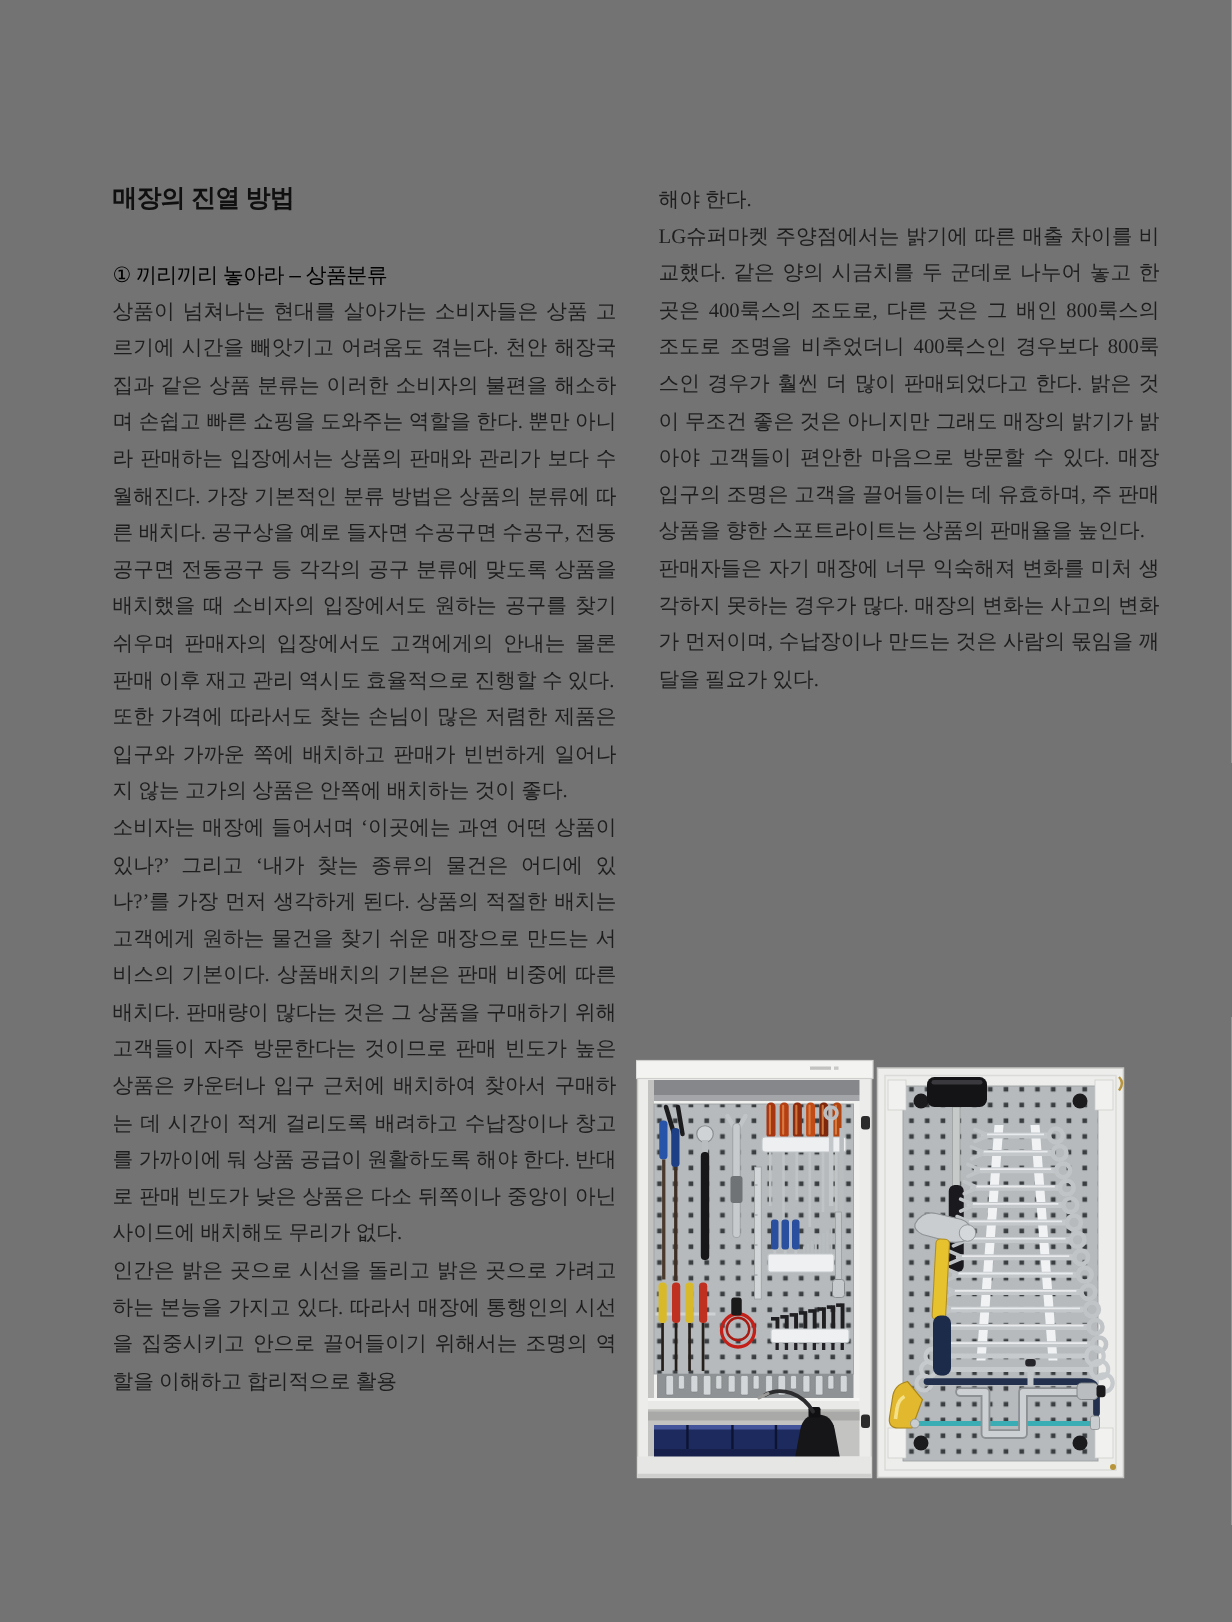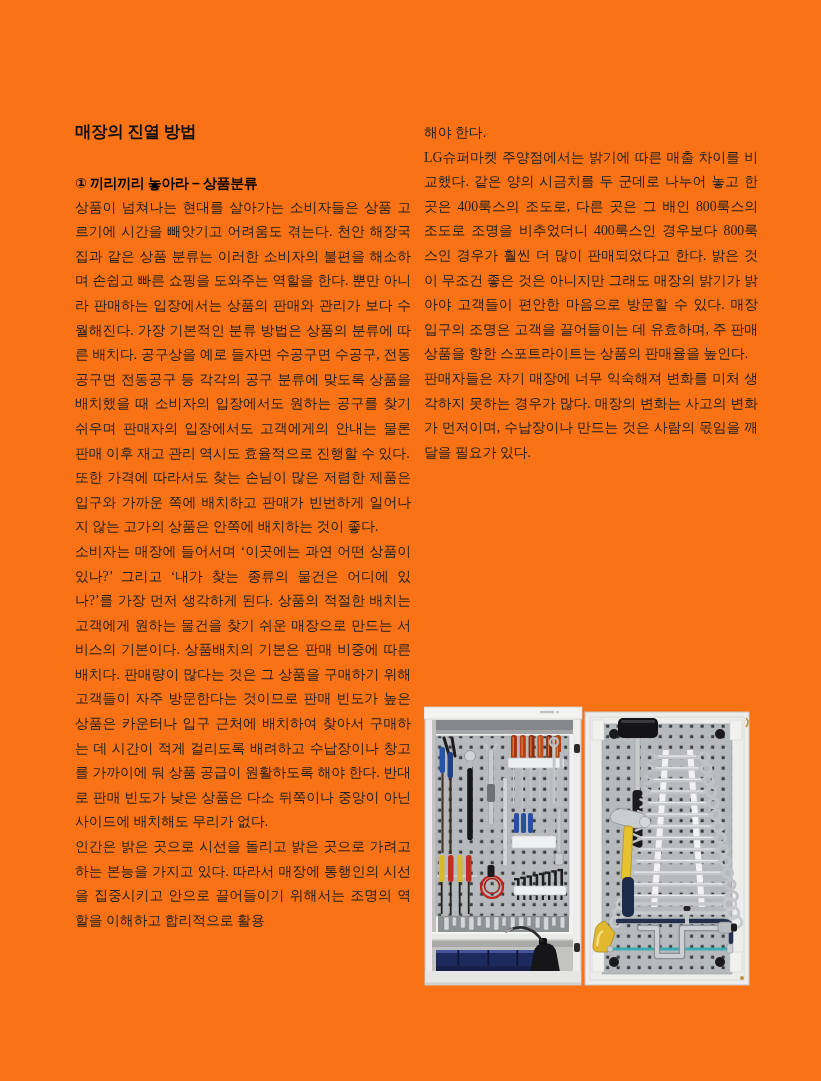--- a/index.html
+++ b/index.html
@@ -1,28 +1,28 @@
 <!DOCTYPE html>
 <html lang="ko"><head>
 <meta charset="utf-8">
 <style>
   html,body{margin:0;padding:0;}
   body{width:821px;height:1081px;background:#ffffff;position:relative;
        font-family:"Liberation Serif","DejaVu Serif",serif;}
-  #page{position:absolute;inset:0;background:#f97316;overflow:hidden;}
+  #page{position:absolute;inset:0;background:#737373;overflow:hidden;}
   .doc-title{position:absolute;left:75px;top:121px;margin:0;
        font-family:"Liberation Sans","DejaVu Sans",sans-serif;
        font-size:16.5px;font-weight:700;color:#101010;letter-spacing:-0.4px;}
   .col{position:absolute;color:#1e1e1e;font-size:13.8px;line-height:24.6px;
        text-align:justify;word-break:break-all;}
   .col-left{left:75px;top:171px;width:336px;}
-  .col-right{left:424px;top:121px;width:334px;}
+  .col-right{left:439px;top:121px;width:334px;}
   .para{margin:0;}
   .sec-h{margin:18px 0 0 0;font-family:"Liberation Sans","DejaVu Sans",sans-serif;
-       font-weight:700;font-size:14px;line-height:24.6px;color:#000;letter-spacing:-0.4px;}
+       font-weight:400;font-size:14px;line-height:24.6px;color:#000;letter-spacing:-0.4px;}
   .sec-h.first{margin-top:0;}
   .photo-fig{position:absolute;left:424px;top:700px;width:334px;height:291px;margin:0;}
   .photo-fig svg{display:block;}
 </style>
 </head>
 <body>
 
 <div id="page">
 
   <h1 class="doc-title">매장의 진열 방법</h1>

